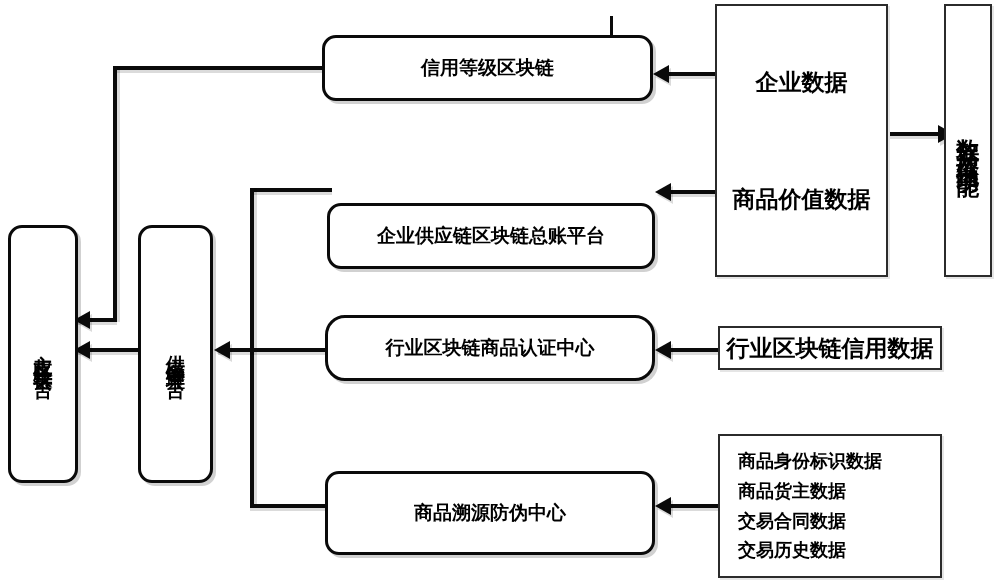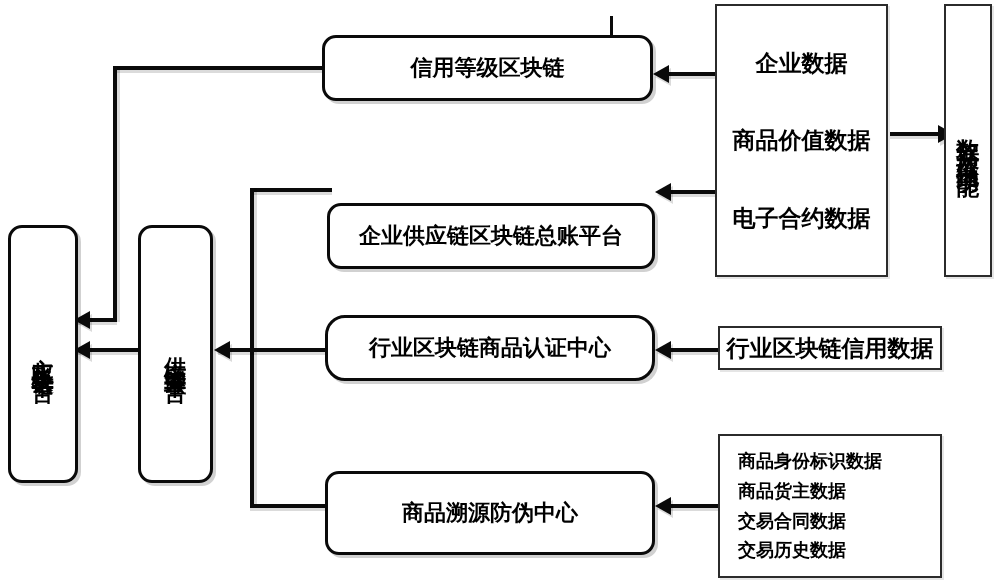--- a/index.html
+++ b/index.html
@@ -17,21 +17,21 @@
 
   
   .plain{border:2px solid #2b2b2b;box-shadow:2px 2px 0 rgba(0,0,0,0.10);align-items:center;}
 
   
   .vert{writing-mode:vertical-rl;text-orientation:upright;
         letter-spacing:4px;}
   .vert-lite{writing-mode:vertical-rl;text-orientation:upright;
         letter-spacing:5px;}
 
-  .t18{font-size:22px;font-weight:700;}
+  .t18{font-size:19px;font-weight:700;}
   .t17{font-size:23px;font-weight:700;}
   .t16{font-size:18px;font-weight:700;}
 
   .stack{display:flex;flex-direction:column;align-items:center;justify-content:space-around;}
   .stack .ln{width:100%;text-align:center;}
   .stack-left{display:flex;flex-direction:column;align-items:flex-start;justify-content:center;gap:9px;padding-left:18px;}
 
   
   .hline{position:absolute;height:4px;background:#0a0a0a;
          box-shadow:0 3px 0 rgba(0,0,0,0.14);}
@@ -106,21 +106,20 @@
     <span>行业区块链商品认证中心</span>
   </div>
 
   <div class="node rounded t18" style="left:325px;top:471px;width:330px;height:84px;">
     <span>商品溯源防伪中心</span>
   </div>
 
   <div class="node plain stack" style="left:715px;top:4px;width:173px;height:273px;padding:18px 0;">
     <div class="ln t17">企业数据</div>
     <div class="ln t17">商品价值数据</div>
-    <div class="ln t17">电子合约数据</div>
   </div>
 
   <div class="node plain vert-lite t17" style="left:944px;top:4px;width:48px;height:273px;">
     <span>数据开放输出功能</span>
   </div>
 
   <div class="node plain t17" style="left:718px;top:326px;width:224px;height:44px;">
     <span>行业区块链信用数据</span>
   </div>
 

